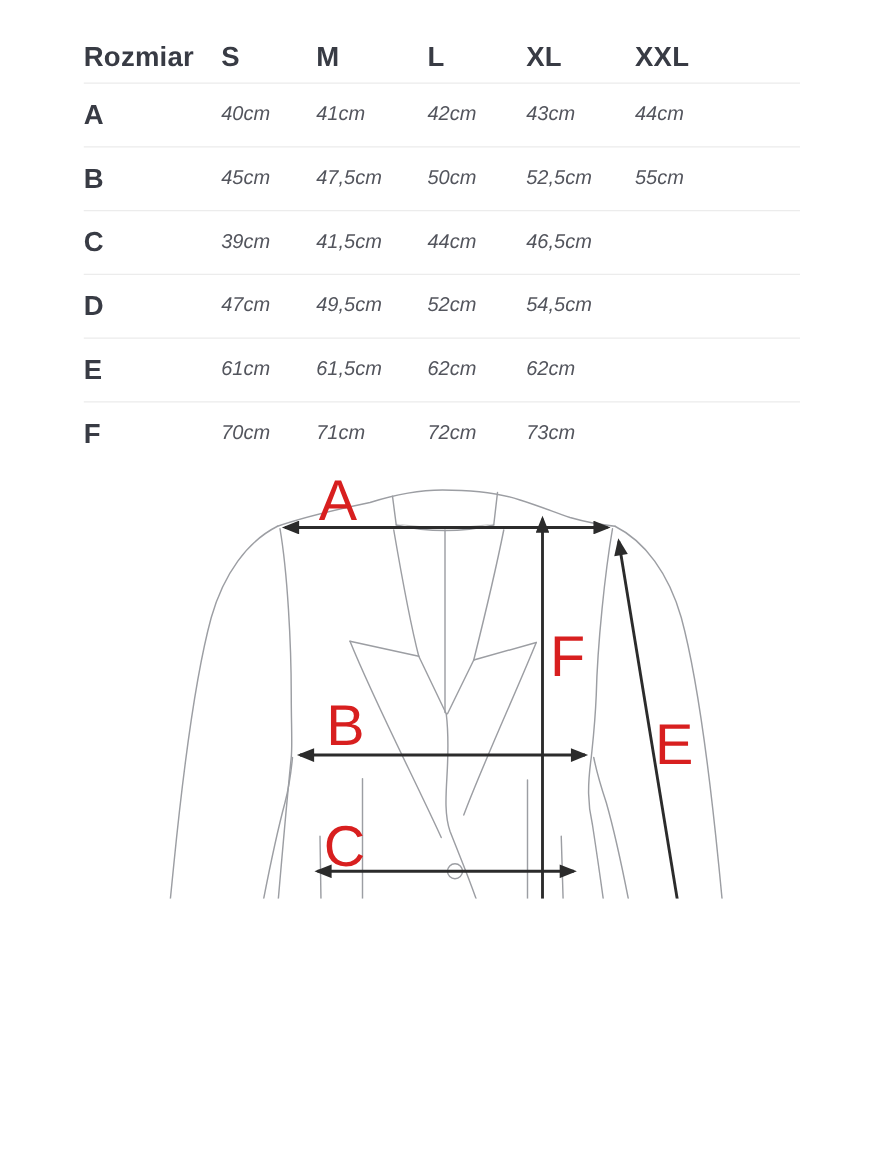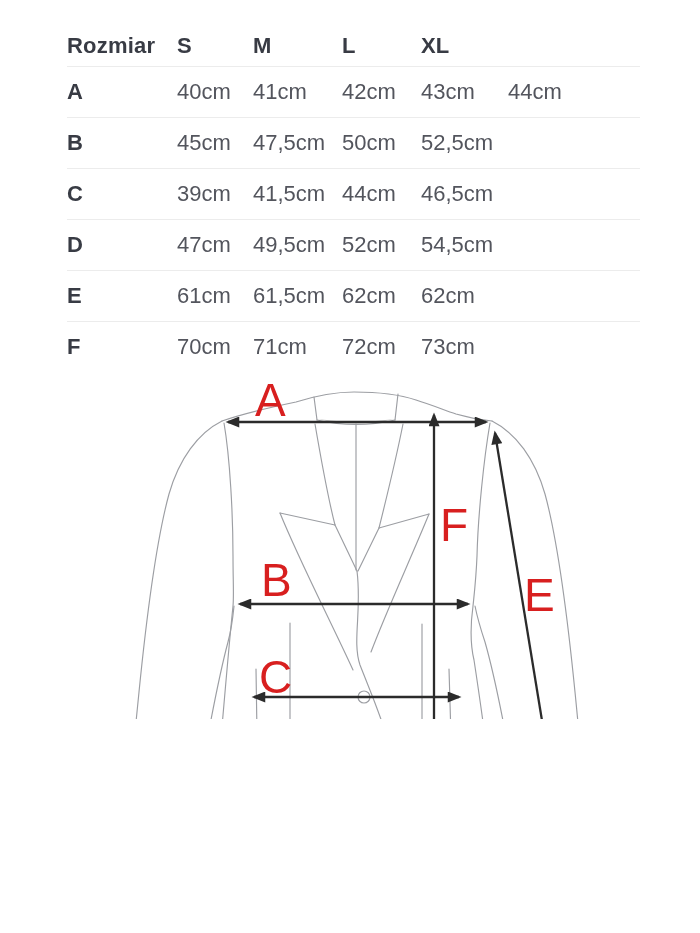--- a/index.html
+++ b/index.html
@@ -5,55 +5,57 @@
   html,body{margin:0;padding:0;background:#ffffff;}
   #stage{position:relative;width:700px;height:719px;background:#ffffff;overflow:hidden;
          font-family:"Liberation Sans",sans-serif;}
   
   .size-table{position:absolute;left:67px;top:26px;width:573px;}
   .trow{display:grid;grid-template-columns:110px 76px 89px 79px 87px 1fr;align-items:center;}
   .trow.head{height:40px;}
   .trow.data{height:50px;border-top:1px solid #ececec;}
   .hcell{font-size:22px;font-weight:700;color:#383b44;letter-spacing:0.2px;}
   .lcell{font-size:22px;font-weight:700;color:#383b44;}
-  .vcell{font-size:22px;font-weight:400;color:#53555d;}
+  .vcell{font-size:16px;font-weight:400;color:#53555d;font-style:italic;}
   
   .diagram{position:absolute;left:0;top:0;width:700px;height:933px;}
   .outline{fill:none;stroke:#9c9ea3;stroke-width:1.15;stroke-linecap:round;stroke-linejoin:round;}
   .meas{fill:none;stroke:#2b2b2b;stroke-width:2.3;}
   .mlabel{font-family:"Liberation Sans",sans-serif;font-size:46px;font-weight:400;fill:#d81f1f;}
 </style>
 </head>
 <body>
 
 <div id="stage">
 
   <div class="size-table">
     <div class="trow head">
       <span class="hcell">Rozmiar</span>
       <span class="hcell">S</span>
       <span class="hcell">M</span>
       <span class="hcell">L</span>
       <span class="hcell">XL</span>
+      <span class="hcell">XXL</span>
     </div>
 
     <div class="trow data">
       <span class="lcell">A</span>
       <span class="vcell">40cm</span>
       <span class="vcell">41cm</span>
       <span class="vcell">42cm</span>
       <span class="vcell">43cm</span>
       <span class="vcell">44cm</span>
     </div>
     <div class="trow data">
       <span class="lcell">B</span>
       <span class="vcell">45cm</span>
       <span class="vcell">47,5cm</span>
       <span class="vcell">50cm</span>
       <span class="vcell">52,5cm</span>
+      <span class="vcell">55cm</span>
     </div>
     <div class="trow data">
       <span class="lcell">C</span>
       <span class="vcell">39cm</span>
       <span class="vcell">41,5cm</span>
       <span class="vcell">44cm</span>
       <span class="vcell">46,5cm</span>
     </div>
     <div class="trow data">
       <span class="lcell">D</span>

